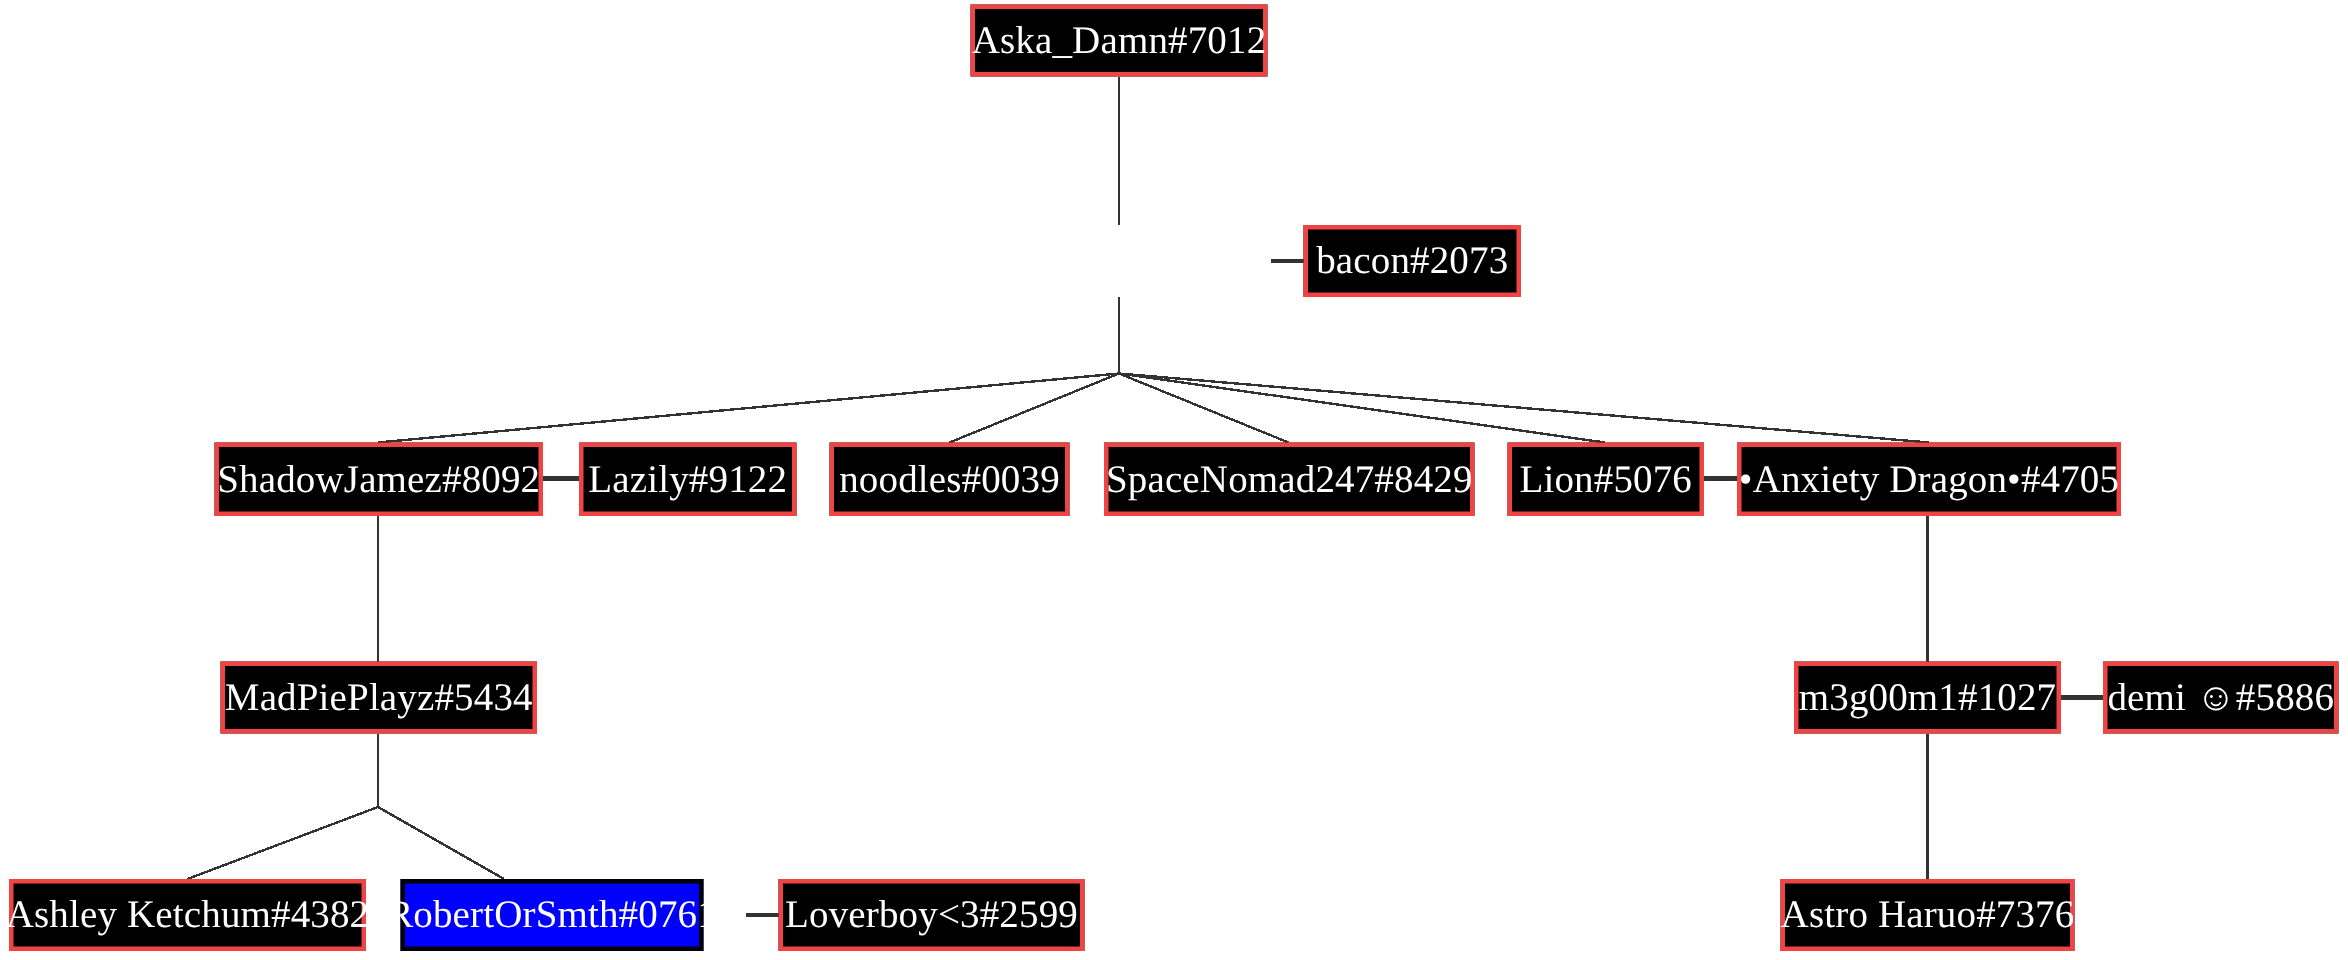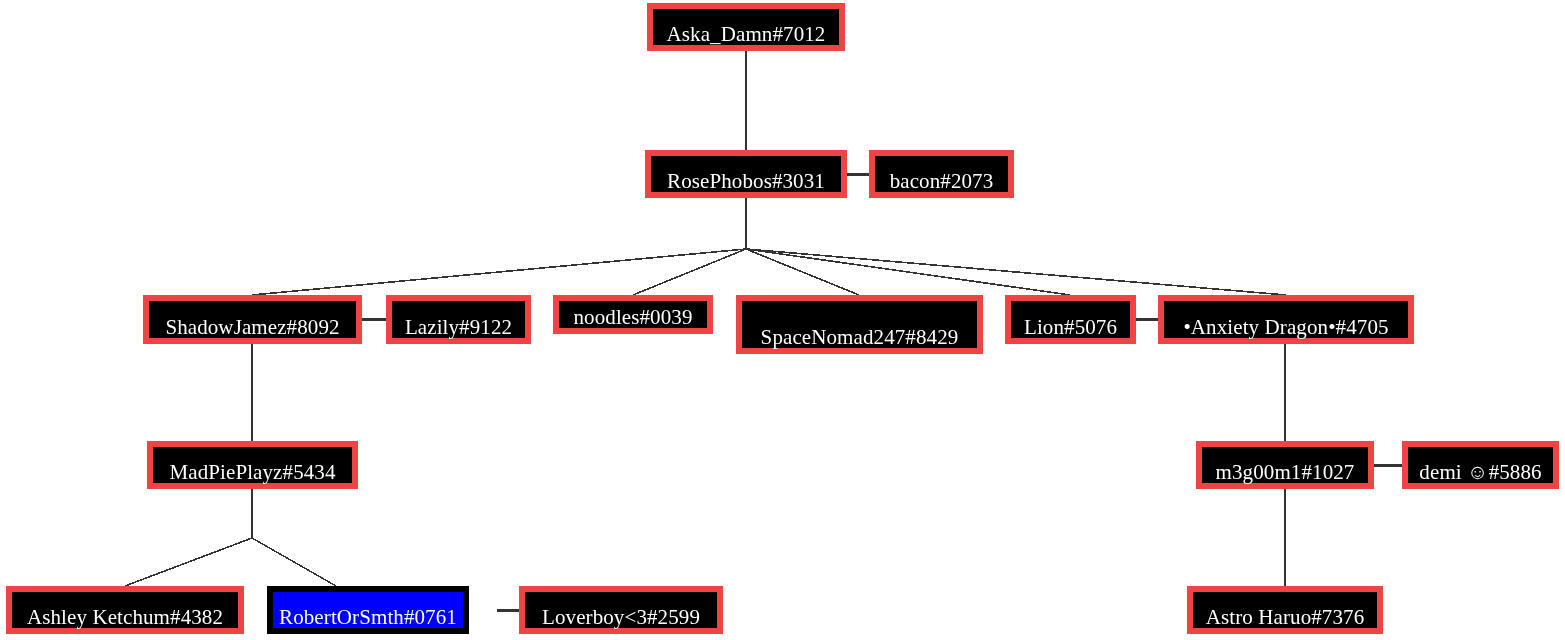--- a/index.html
+++ b/index.html
@@ -21,25 +21,25 @@
     top: 0;
     width: 1565px;
     height: 640px;
     pointer-events: none;
   }
   .node {
     position: absolute;
     box-sizing: border-box;
     background: #000000;
     color: #ffffff;
-    border: 6px solid #ef4444;
+    border: 3px solid #ef4444;
     display: flex;
-    align-items: flex-end;
+    align-items: center;
     justify-content: center;
-    font-size: 21px;
+    font-size: 26px;
     line-height: 1;
     white-space: nowrap;
     letter-spacing: 0.1px;
     z-index: 2;
   }
   .node.highlight {
     background: #0000ff;
     border-color: #000000;
     color: #ffffff;
   }
@@ -68,36 +68,33 @@
       <polyline points="1374,465 1402,465" fill="none" stroke="#333333" stroke-width="3" shape-rendering="crispEdges"></polyline>
       <polyline points="252,489 252,538" fill="none" stroke="#333333" stroke-width="1.6" shape-rendering="crispEdges"></polyline>
       <polyline points="252,538 125,586" fill="none" stroke="#333333" stroke-width="1.6" shape-rendering="crispEdges"></polyline>
       <polyline points="252,538 336,586" fill="none" stroke="#333333" stroke-width="1.6" shape-rendering="crispEdges"></polyline>
       <polyline points="497,610 519,610" fill="none" stroke="#333333" stroke-width="3" shape-rendering="crispEdges"></polyline>
       <polyline points="1285,489 1285,586" fill="none" stroke="#333333" stroke-width="1.6" shape-rendering="crispEdges"></polyline>
     </svg>
 <div class="node" style="left: 647px; top: 3px; width: 198px; height: 48px;">
       <span class="node-label">Aska_Damn#7012</span>
     </div>
-    <div class="node" style="left: 645px; top: 150px; width: 202px; height: 48px;">
-      <span class="node-label">RosePhobos#3031</span>
-    </div>
     <div class="node" style="left: 869px; top: 150px; width: 145px; height: 48px;">
       <span class="node-label">bacon#2073</span>
     </div>
     <div class="node" style="left: 143px; top: 295px; width: 219px; height: 49px;">
       <span class="node-label">ShadowJamez#8092</span>
     </div>
     <div class="node" style="left: 386px; top: 295px; width: 145px; height: 49px; font-family: Liberation Serif, serif;">
       <span class="node-label">Lazily#9122</span>
     </div>
-    <div class="node" style="left: 553px; top: 295px; width: 160px; height: 39px;">
+    <div class="node" style="left: 553px; top: 295px; width: 160px; height: 49px;">
       <span class="node-label">noodles#0039</span>
     </div>
-    <div class="node" style="left: 736px; top: 295px; width: 247px; height: 59px;">
+    <div class="node" style="left: 736px; top: 295px; width: 247px; height: 49px;">
       <span class="node-label">SpaceNomad247#8429</span>
     </div>
     <div class="node" style="left: 1005px; top: 295px; width: 131px; height: 49px;">
       <span class="node-label">Lion#5076</span>
     </div>
     <div class="node" style="left: 1158px; top: 295px; width: 256px; height: 49px;">
       <span class="node-label">•Anxiety Dragon•#4705</span>
     </div>
     <div class="node" style="left: 147px; top: 441px; width: 211px; height: 48px;">
       <span class="node-label">MadPiePlayz#5434</span>

